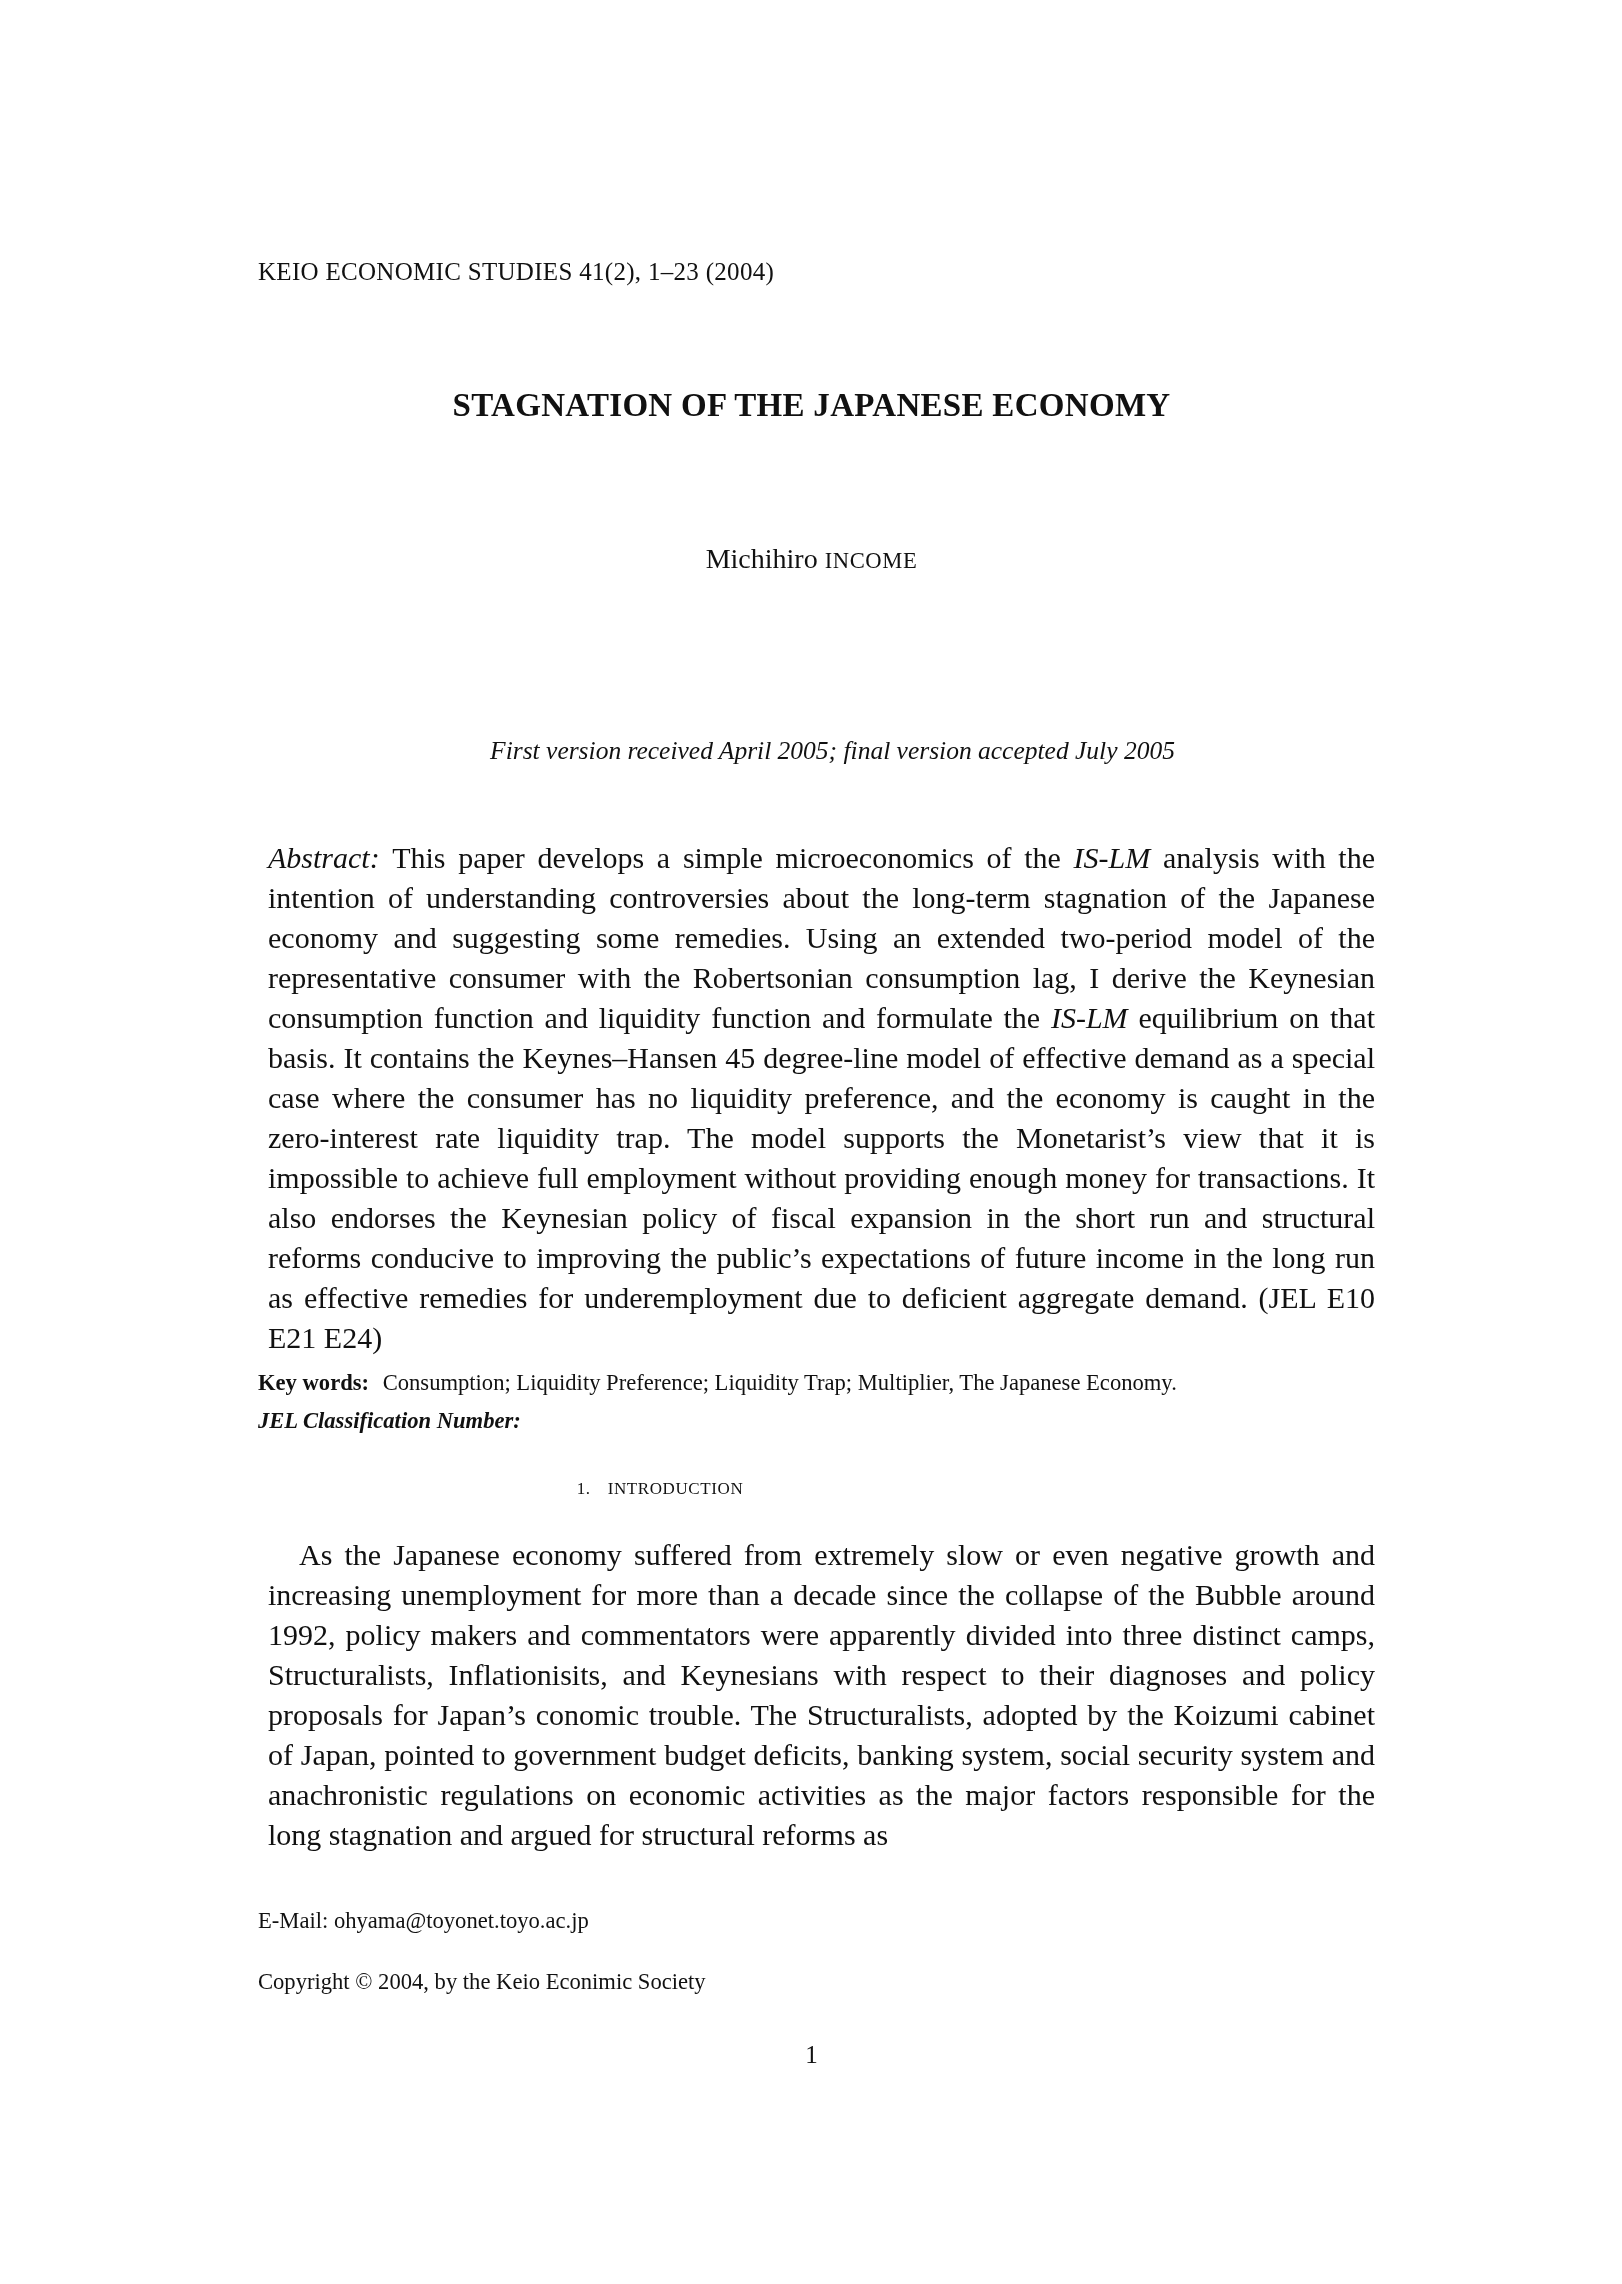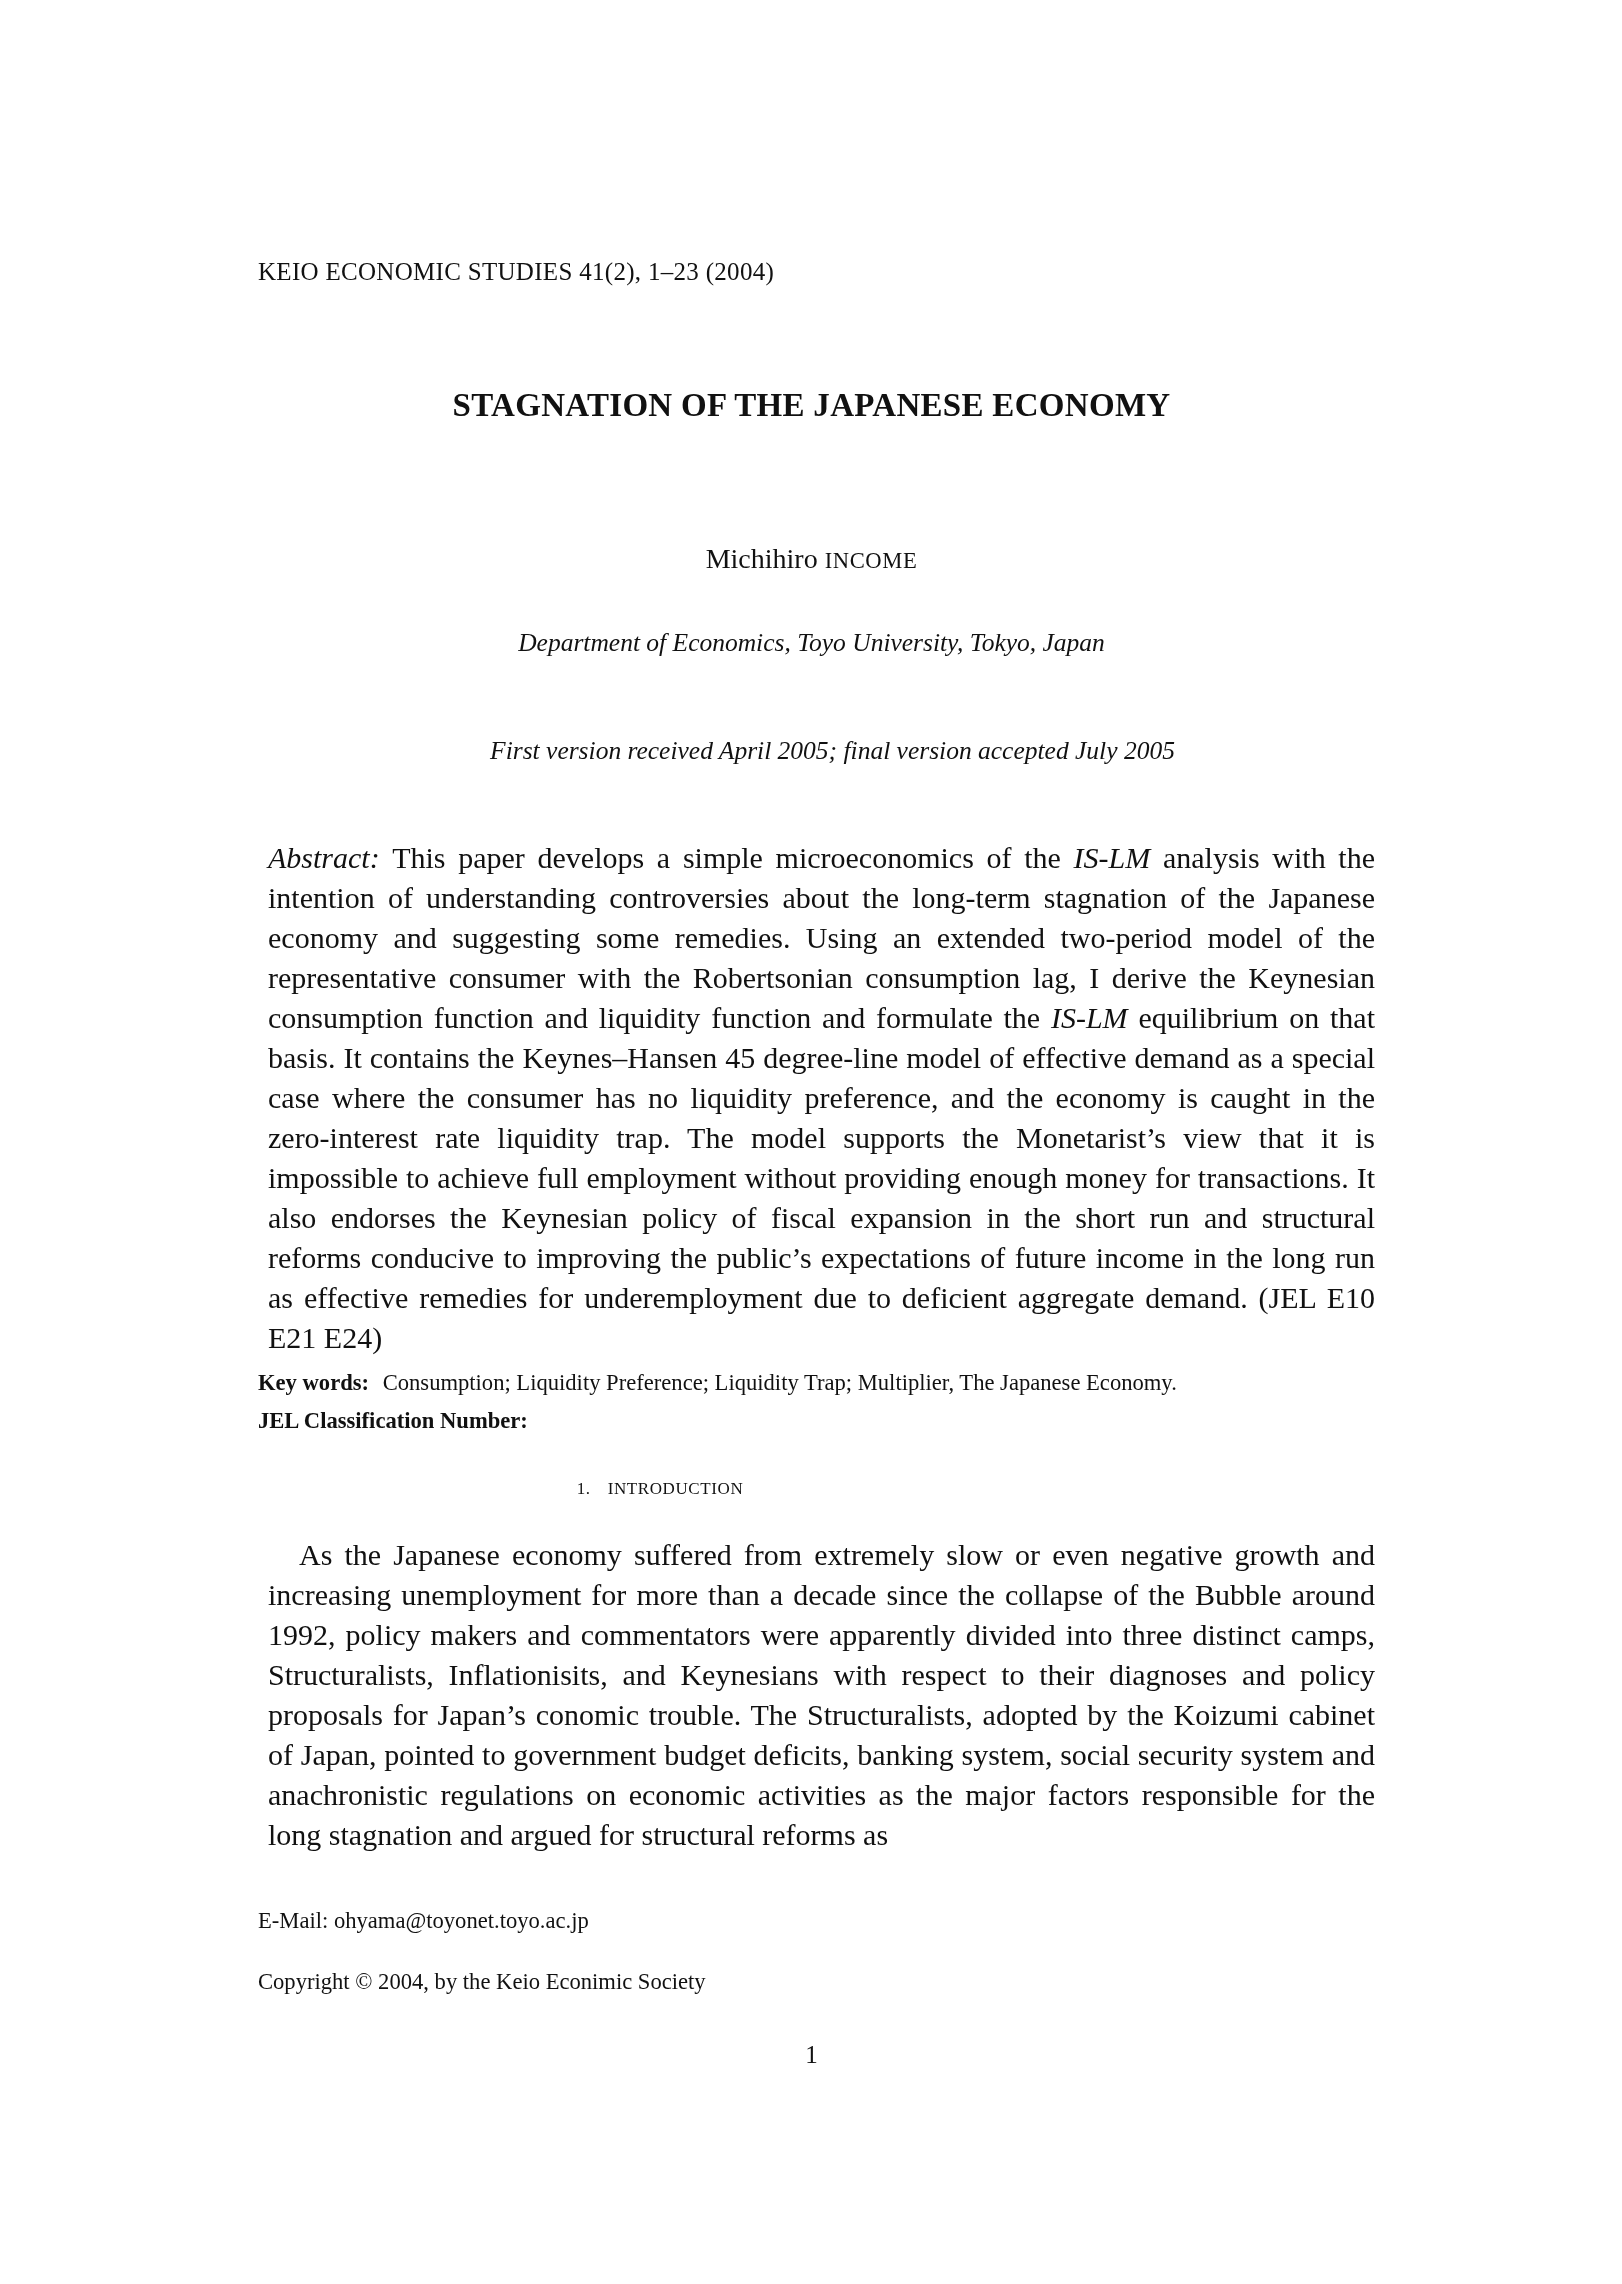--- a/index.html
+++ b/index.html
@@ -26,21 +26,21 @@
   }
   .block {
     left: 268px; width: 1107px; font-size: 30px; line-height: 40px;
     text-align: justify; hyphens: manual;
   }
   .abstract { top: 838px; }
   .abstract .lbl { font-style: italic; margin-right: 12.5px; }
   .abstract i { font-style: italic; }
   .keywords { left: 258px; top: 1370px; font-size: 22.6px; }
   .keywords b, .jel b { font-weight: bold; margin-right: 13.6px; }
-  .jel { left: 258px; top: 1408px; font-size: 22.6px; }
+  .jel { left: 258px; top: 1408px; font-size: 22.6px; font-style: italic; }
   .section {
     left: 0; width: 1320px; top: 1479px; text-align: center; font-size: 17px; letter-spacing: 0.6px;
   }
   .section .num { margin-right: 17px; }
   .intro { top: 1535px; }
   .intro p { margin: 0; text-indent: 31px; }
   .footnote { left: 258px; font-size: 22.6px; }
   .email { top: 1908px; }
   .copyright { top: 1969px; }
   .pagenum { left: 0; width: 1623px; top: 2041px; text-align: center; font-size: 25px; }
@@ -50,21 +50,20 @@
 
 <div class="abs journal">KEIO ECONOMIC STUDIES 41(2), 1–23 (2004)</div>
 
 <div class="abs title">
   <div>STAGNATION OF THE JAPANESE ECONOMY</div>
 </div>
 
 <div class="abs author"><span>Michihiro </span><span class="sc">INCOME</span></div>
 
 <div class="abs affil">
-  <div>Department of Economics, Toyo University, Tokyo, Japan</div>
 </div>
 
 <div class="abs received">First version received April 2005; final version accepted July 2005</div>
 
 <div class="abs block abstract"><span class="lbl">Abstract:</span><span>This paper develops a simple microeconomics of the </span><i>IS-LM</i><span> analysis with the intention of understanding controversies about the long-term stagnation of the Japanese economy and suggesting some remedies. Using an extended two-period model of the representative consumer with the Robertsonian consumption lag, I derive the Keynesian consumption function and liquidity function and formulate the </span><i>IS-LM</i><span> equilibrium on that basis. It contains the Keynes–Hansen 45 degree-line model of effective demand as a special case where the consumer has no liquidity preference, and the economy is caught in the zero-interest rate liquidity trap. The model supports the Monetarist’s view that it is impossible to achieve full employment without providing enough money for transactions. It also endorses the Keynesian policy of fiscal expansion in the short run and structural reforms conducive to improving the public’s expectations of future income in the long run as effective remedies for underemployment due to deficient aggregate demand. (JEL E10 E21 E24)</span></div>
 
 <div class="abs keywords"><b>Key words:</b><span>Consumption; Liquidity Preference; Liquidity Trap; Multiplier, The Japanese Economy.</span></div>
 
 <div class="abs jel"><b>JEL Classification Number:</b><span></span></div>
 

